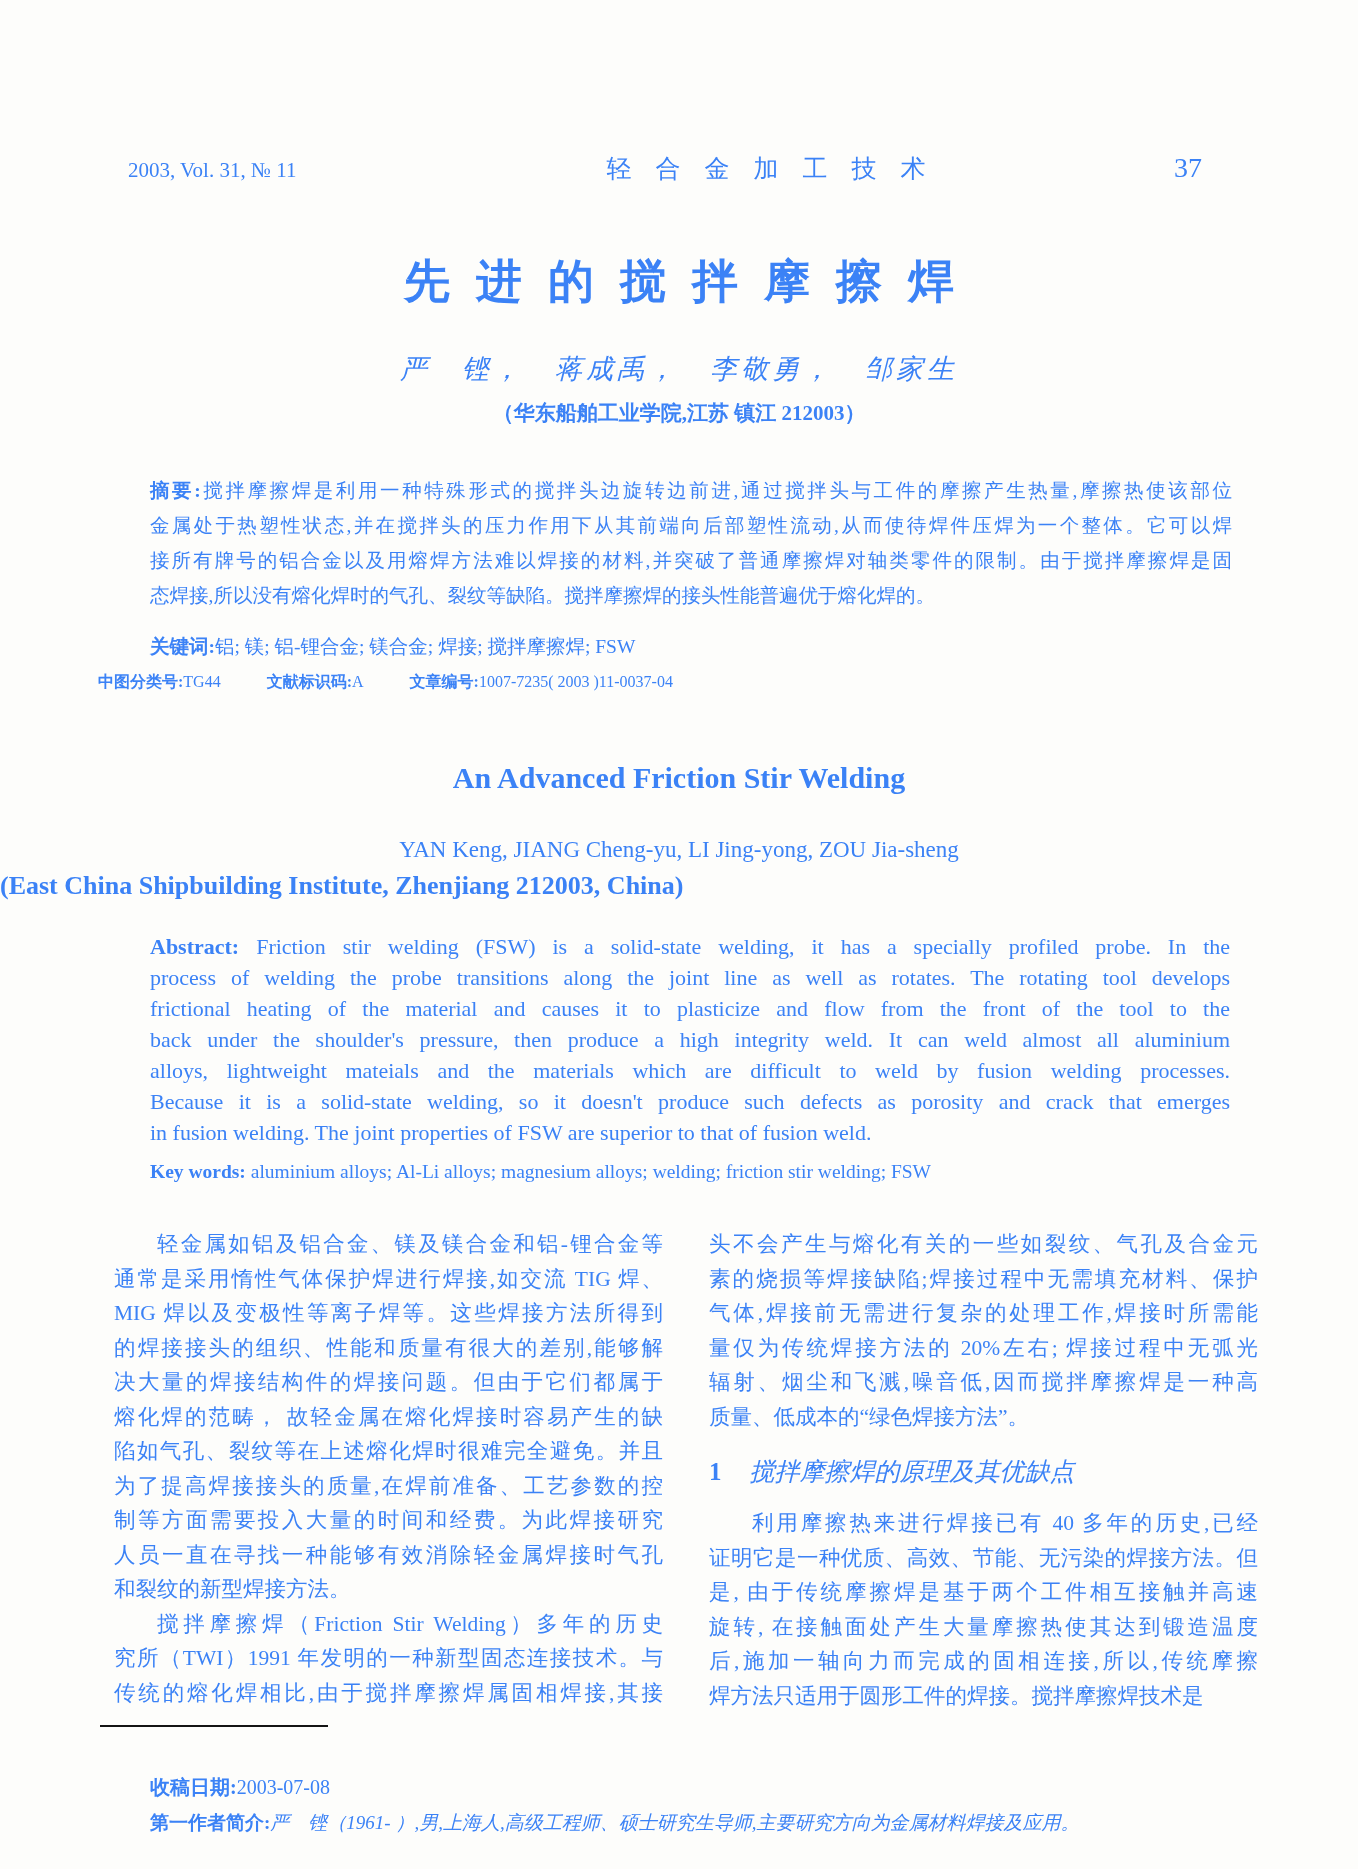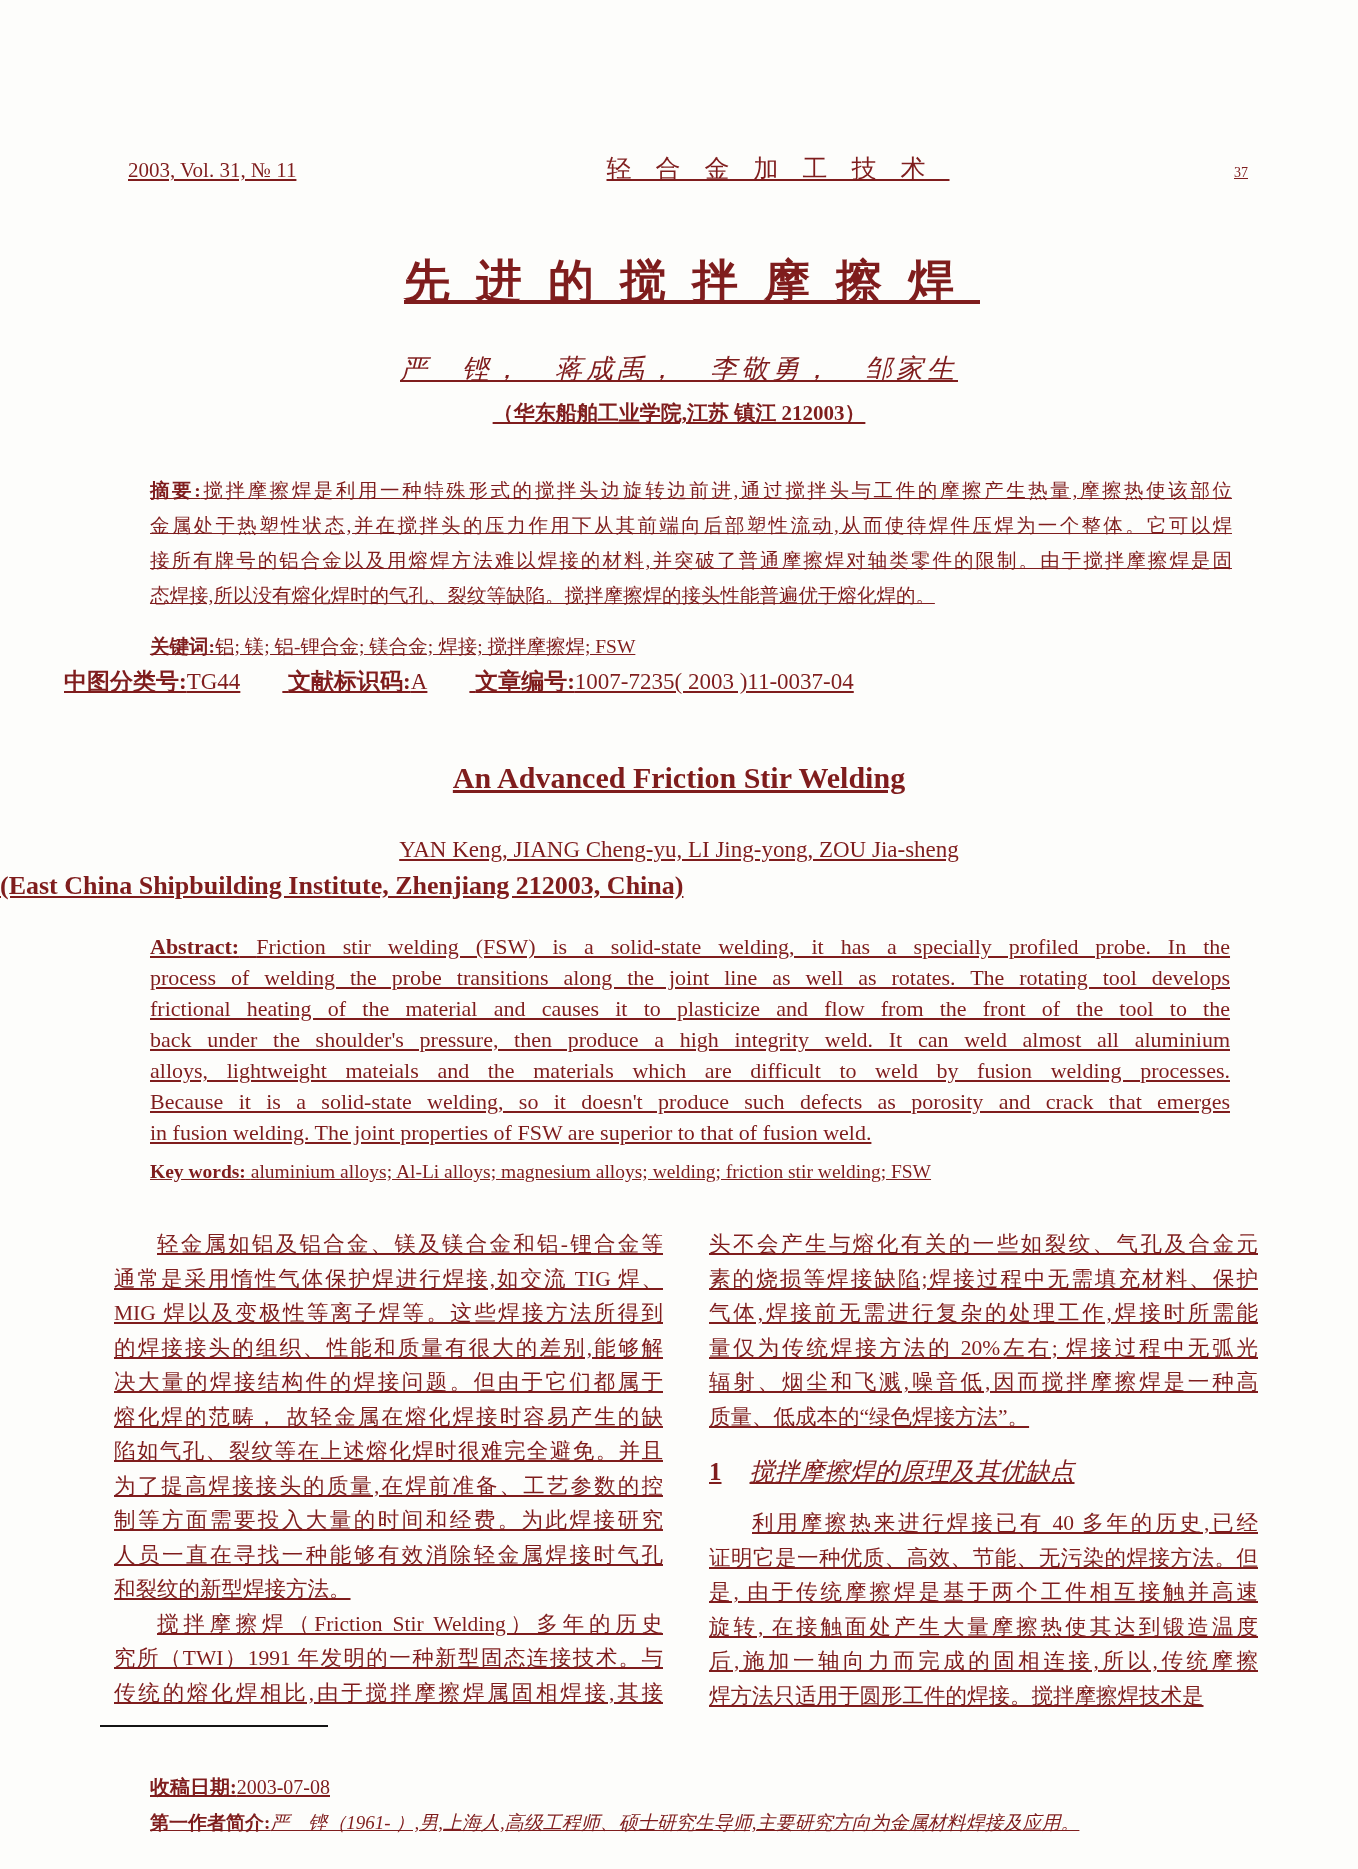--- a/index.html
+++ b/index.html
@@ -1,42 +1,41 @@
 <!DOCTYPE html>
 <html><head>
 <meta charset="utf-8">
 <style>
   html,body { margin:0; padding:0; background:#e8e8e6; }
   .page {
     position:relative;
     width:1358px; height:1869px;
     margin:0 auto;
     background:#fdfdfb;
-    color:#7f1d1d;
+    color:#3b82f6;
     font-family:"Liberation Serif","DejaVu Serif",serif;
     overflow:hidden;
     box-sizing:border-box;
-    text-decoration:underline;
   }
   
   .hdr { display:flex; align-items:baseline; padding:152px 110px 0 128px; }
   .hdr-left { font-size:21px; width:300px; }
   .hdr-center { flex:1; text-align:center; font-size:25px; letter-spacing:24px; font-family:"Liberation Sans","DejaVu Sans",sans-serif; }
-  .hdr-right { width:120px; text-align:right; font-size:14px; }
+  .hdr-right { width:120px; text-align:center; font-size:28px; }
   
   .title-cn { margin:66px 0 0; text-align:center; font-size:46px; font-weight:bold; letter-spacing:26px; text-indent:26px; }
   .authors-cn { margin-top:38px; text-align:center; font-size:27px; font-style:italic; letter-spacing:4px; }
   .affil-cn { margin-top:12px; text-align:center; font-size:21px; font-weight:bold; }
   
   .abs-cn { margin:46px 126px 16px 150px; font-size:19.5px; line-height:35px; }
   .jline { text-align:justify; text-align-last:justify; text-justify:inter-character; }
   .jline.end { text-align-last:auto; }
   .b { font-weight:bold; }
   .kw-cn { margin:0 126px 0 150px; font-size:19.5px; line-height:35px; }
-  .meta-cn { margin:0 126px 0 64px; font-size:23px; line-height:35px; }
+  .meta-cn { margin:0 126px 0 98px; font-size:16px; line-height:35px; }
   .meta-cn .item { margin-right:42px; }
   
   .title-en { margin:62px 0 0; text-align:center; font-size:30px; font-weight:bold; }
   .authors-en { margin-top:42px; text-align:center; font-size:23px; }
   .affil-en { margin-top:8px; font-size:26px; font-weight:bold; }
   
   .abs-en { margin:30px 128px 8px 150px; font-size:22px; line-height:31px; }
   .kw-en { margin:0 128px 0 150px; font-size:19.5px; line-height:31px; }
   
   .columns { display:flex; gap:32px; padding:40px 100px 0 100px; }

